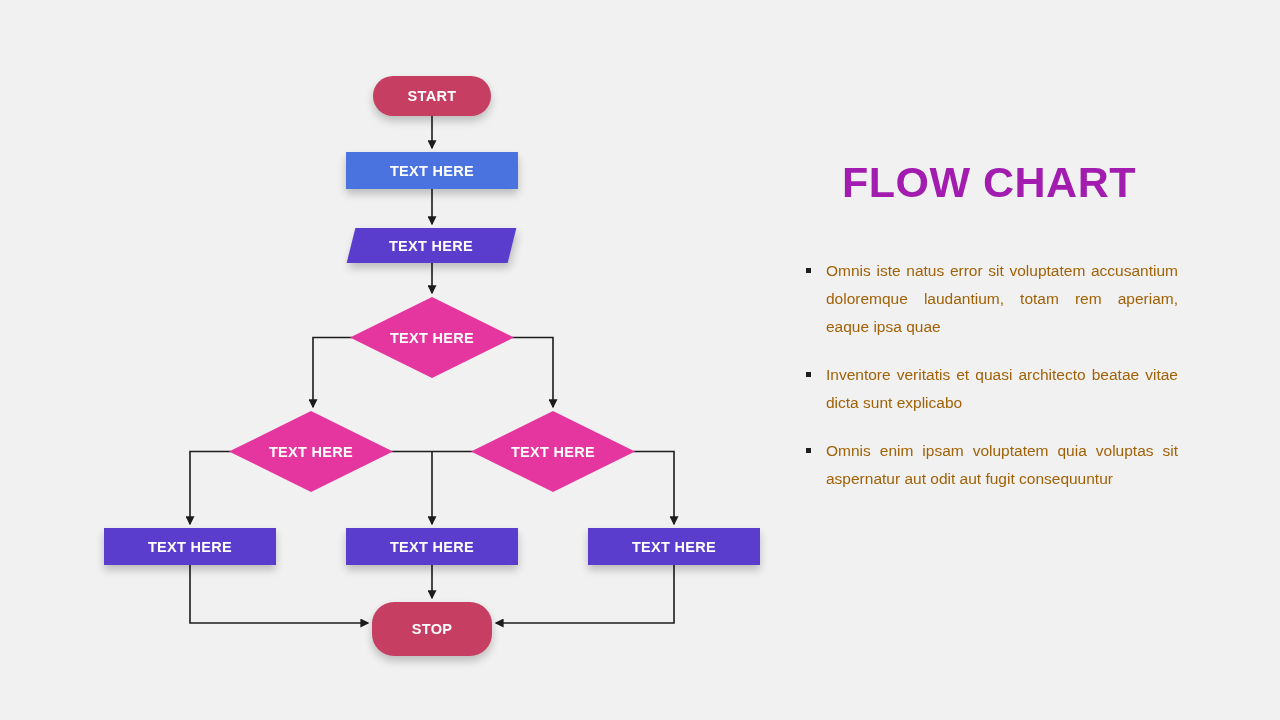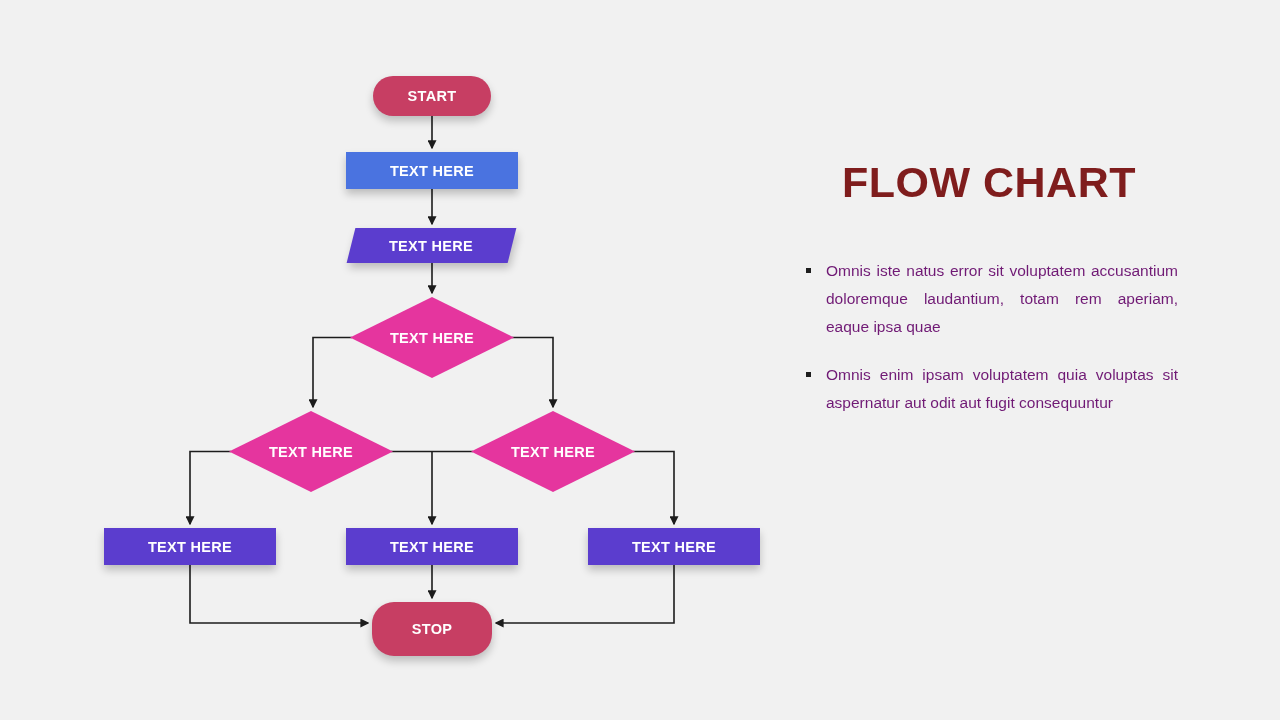--- a/index.html
+++ b/index.html
@@ -50,34 +50,34 @@
   .n-res2    { left: 346px; top: 528px; width: 172px; height: 37px; }
   .n-res3    { left: 588px; top: 528px; width: 172px; height: 37px; }
   .n-stop    { left: 372px; top: 602px; width: 120px; height: 54px; }
 
   
   .content-panel { position: absolute; left: 800px; top: 0; width: 378px; }
   .slide-title {
     margin-top: 158px;
     text-align: center;
     font-size: 43px; font-weight: bold;
-    color: #7f1d1d;
+    color: #a21caf;
     letter-spacing: 0.5px;
   }
   .bullet-list { margin-top: 50px; padding-left: 6px; }
   .bullet-row { display: flex; margin-bottom: 20px; }
   .bullet-marker {
     flex: 0 0 5px; width: 5px; height: 5px;
     margin-top: 11px; margin-right: 15px;
     background: #1e1e1e;
   }
   .bullet-text {
     flex: 1;
     font-size: 15.5px; line-height: 28px;
-    color: #701a75;
+    color: #a16207;
     text-align: justify;
   }
 </style>
 </head>
 <body>
 
 <div class="slide">
 
   <div class="flow-area">
 
@@ -148,18 +148,22 @@
   <div class="content-panel">
     <h1 class="slide-title">FLOW CHART</h1>
 
     <div class="bullet-list">
       <div class="bullet-row">
         <span class="bullet-marker"></span>
         <span class="bullet-text">Omnis iste natus error sit voluptatem accusantium doloremque laudantium, totam rem aperiam, eaque ipsa quae</span>
       </div>
       <div class="bullet-row">
         <span class="bullet-marker"></span>
+        <span class="bullet-text">Inventore veritatis et quasi architecto beatae vitae dicta sunt explicabo</span>
+      </div>
+      <div class="bullet-row">
+        <span class="bullet-marker"></span>
         <span class="bullet-text">Omnis enim ipsam voluptatem quia voluptas sit aspernatur aut odit aut fugit consequuntur</span>
       </div>
     </div>
   </div>
 
 </div>
 
 </body></html>

